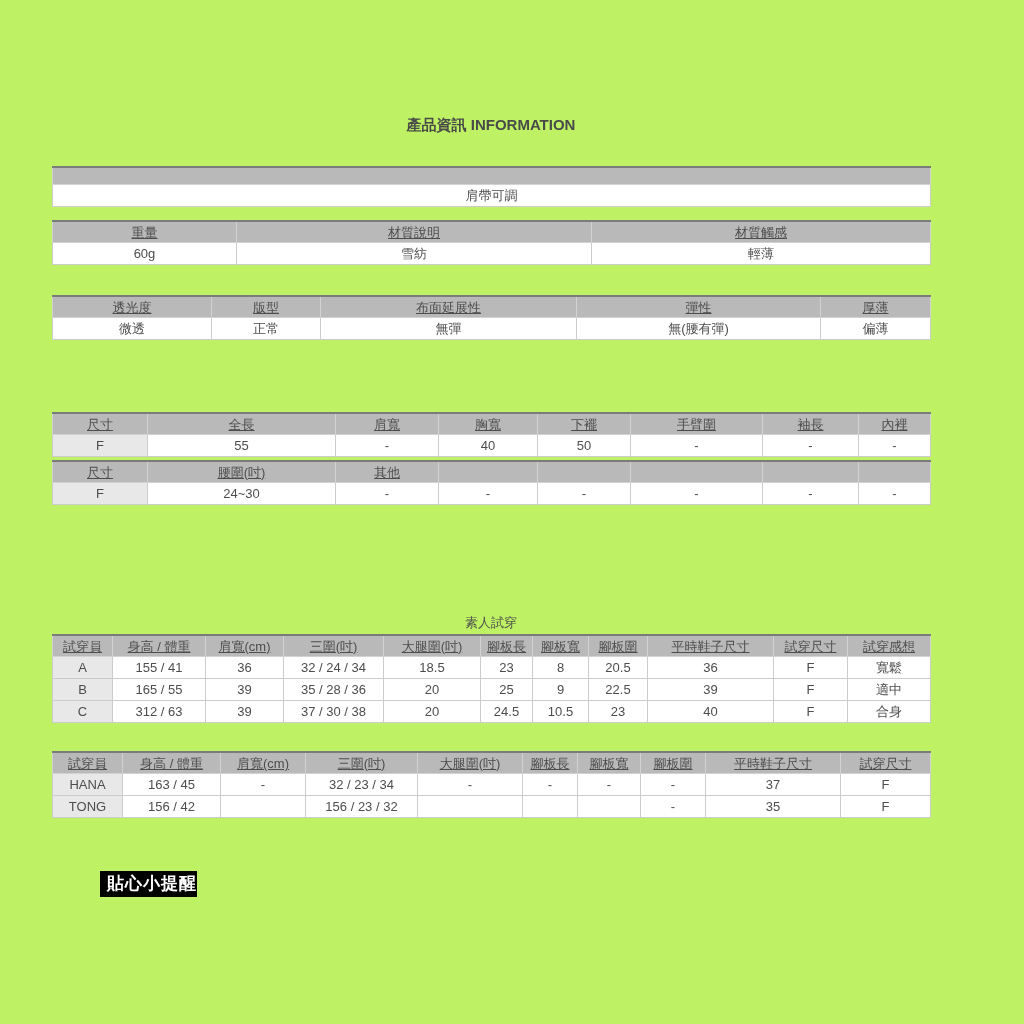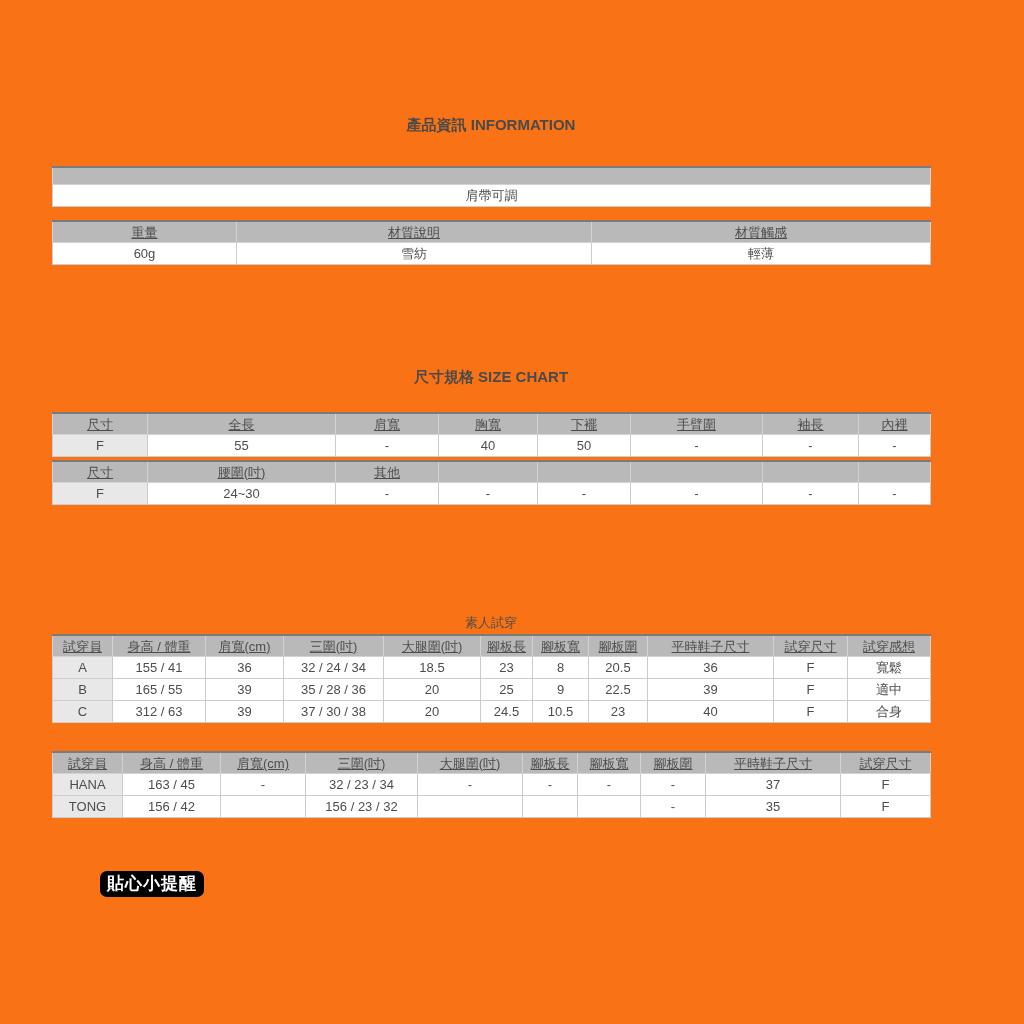--- a/index.html
+++ b/index.html
@@ -2,21 +2,21 @@
 <html style="--header-bg: #b9b9b9; --label-bg: #e8e8e8; --border-dark: #7b7b7b; --border-light: #cccccc; --text: #4d4d4d; --title-text: #4a4a4a;"><head>
 <meta charset="utf-8">
 <style>
   html,body{margin:0;padding:0;}
   body{
     width:1024px;height:1024px;background:#ffffff;
     font-family:"Liberation Sans","DejaVu Sans",sans-serif;
     color:var(--text,#4d4d4d);
     -webkit-font-smoothing:antialiased;
   }
-  .page{position:relative;width:1024px;height:1024px;overflow:hidden;background:#f97316;}
+  .page{position:relative;width:1024px;height:1024px;overflow:hidden;background:#bef264;}
 
   .section-title{
     position:absolute;left:52px;width:878px;text-align:center;
     font-size:15px;font-weight:bold;color:var(--title-text,#4a4a4a);
     margin:0;line-height:17px;
   }
   .sub-title{
     position:absolute;left:52px;width:878px;text-align:center;
     font-size:13px;color:var(--text,#4d4d4d);margin:0;line-height:14px;
   }
@@ -42,21 +42,21 @@
   }
   table.tbl td{height:21px;background:#ffffff;}
   table.tbl td.label-cell{background:var(--label-bg,#e8e8e8);}
   table.tbl.strap th{height:16px;}
 
   .reminder{
     position:absolute;left:100px;top:871px;
     background:#000000;color:#ffffff;
     font-family:Liberation Serif, serif;
     font-size:17px;font-weight:bold;letter-spacing:1px;
-    padding:4px 7px 5px 7px;line-height:1;border-radius:7px;
+    padding:4px 0 5px 7px;line-height:1;
   }
 </style>
 </head>
 <body>
 
 <div class="page">
 
   <h1 class="section-title" style="top:116px">產品資訊 INFORMATION</h1>
 
   <table class="tbl strap" style="top:166px">
@@ -90,22 +90,48 @@
       </thead>
     <tbody>
         <tr>
           <td>60g</td>
           <td>雪紡</td>
           <td>輕薄</td>
         </tr>
       </tbody>
   </table>
 
-
-  <h1 class="section-title" style="top:368px">尺寸規格 SIZE CHART</h1>
+  <table class="tbl" style="top:295px">
+    <colgroup>
+      <col style="width:159px">
+        <col style="width:109px">
+        <col style="width:256px">
+      <col style="width:244px">
+        <col style="width:110px">
+    </colgroup>
+    <thead>
+        <tr>
+          <th>透光度</th>
+          <th>版型</th>
+          <th>布面延展性</th>
+          <th>彈性</th>
+          <th>厚薄</th>
+        </tr>
+      </thead>
+    <tbody>
+        <tr>
+          <td>微透</td>
+          <td>正常</td>
+          <td>無彈</td>
+          <td>無(腰有彈)</td>
+          <td>偏薄</td>
+        </tr>
+      </tbody>
+  </table>
+
 
   <table class="tbl" style="top:412px">
     <colgroup>
       <col style="width:95px">
         <col style="width:188px">
         <col style="width:103px">
         <col style="width:99px">
       <col style="width:93px">
         <col style="width:132px">
         <col style="width:96px">

